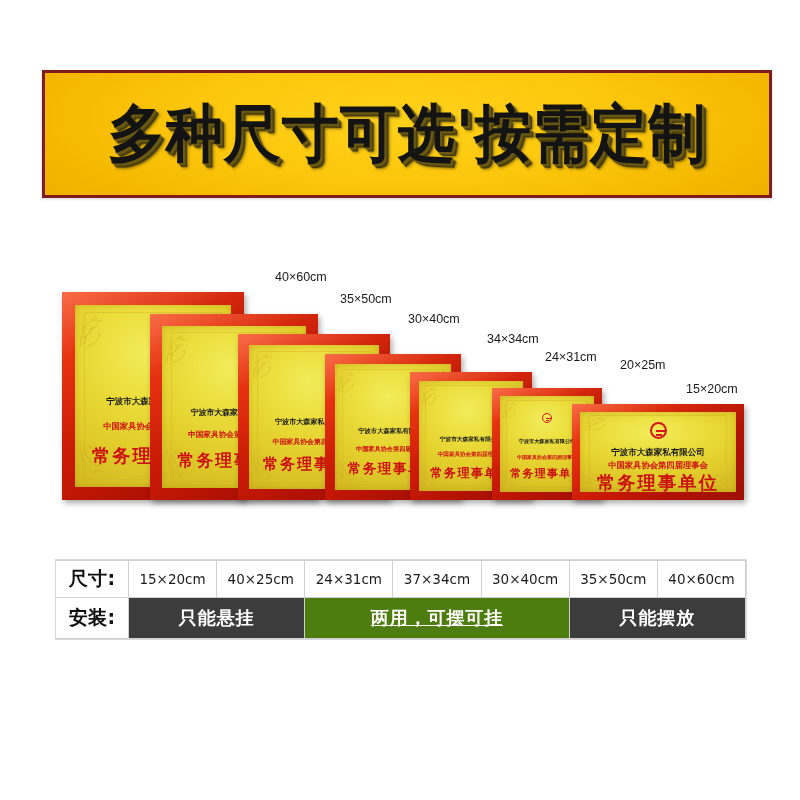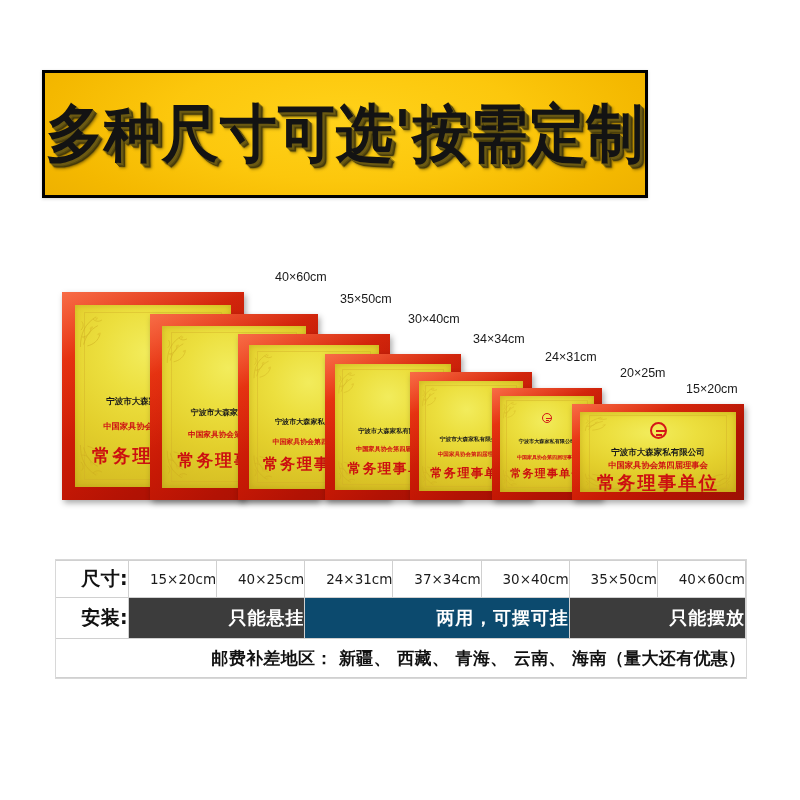--- a/index.html
+++ b/index.html
@@ -8,22 +8,22 @@
     background:#ffffff;
     font-family:"Liberation Sans","DejaVu Sans",sans-serif;
     overflow:hidden;
     position:relative;
   }
 
   
   #banner{
     position:absolute;
     left:42px; top:70px;
-    width:606px; height:128px;
-    background:#000000;
+    width:730px; height:128px;
+    background:#7f1d1d;
     padding:3px;
     box-sizing:border-box;
     box-shadow:0 1px 3px rgba(0,0,0,.18);
   }
   #banner-inner{
     width:100%;height:100%;
     box-sizing:border-box;
     background:
       radial-gradient(ellipse 70% 120% at 50% 38%, #ffd21a 0%, #fcc70c 42%, #f4b800 72%, #eaac00 100%);
     display:flex;align-items:center;justify-content:center;
@@ -132,40 +132,40 @@
     position:absolute;
     left:56px; top:560px;
     width:690px;
     border-collapse:collapse;
     font-family:"DejaVu Sans","Liberation Sans",sans-serif;
     background:#fff;
     box-shadow:0 0 0 1px #d8d8d8;
   }
   #spec-table td{
     border:1px solid #d0d0d0;
-    text-align:right;
+    text-align:center;
     vertical-align:middle;
     padding:0;
   }
   .rowhead{
     font-size:19px;font-weight:bold;color:#111;
     width:72px; height:36px;
     border-left:none !important;
     background:#fff;
     letter-spacing:.02em;
   }
   .size-cell{
     font-size:13.5px;color:#1b1b1b;height:36px;
   }
   .inst{
     height:40px;font-size:18px;font-weight:bold;color:#ffffff;
     letter-spacing:.05em;
   }
   .inst.dark{ background:#3c3c3c; }
-  .inst.red{ background:#0c4a6e; }
+  .inst.red{ background:#4d7c0f;text-decoration:underline; }
   .ship{
     height:38px;font-size:17px;font-weight:bold;color:#111;
     letter-spacing:.02em;
     border-left:none !important;border-right:none !important;
   }
 </style>
 </head>
 <body>
 
 <div id="banner">
@@ -346,21 +346,21 @@
                 <ellipse cx="46" cy="24" rx="4" ry="2.1" transform="rotate(-50 46 24)"></ellipse>
               </g>
             </svg></div>
           <div class="ptext l1" style="top: 72px; font-size: 7.10667px;">宁波市大森家私有限公司</div>
           <div class="ptext l2" style="top: 92.16px; font-size: 6.93333px;">中国家具协会第四届理事会</div>
           <div class="ptext l3" style="top: 109.44px; font-size: 15.1667px;">常务理事单位</div>
         </div>
       </div>
     </div>
     <div class="plaque-unit">
-      <div class="size-label" style="left: 473px; top: 74px;">34×34cm</div>
+      <div class="size-label" style="left: 487px; top: 74px;">34×34cm</div>
       <div class="plaque" style="left: 325px; top: 96px; width: 136px; height: 146px;">
         <div class="frame-hi"></div>
         <div class="panel" style="inset: 10px; width: 116px; height: 126px;">
           <div class="orn tl"><svg viewBox="0 0 100 100" width="100%" height="100%" preserveAspectRatio="none">
               <g fill="none" stroke="#caa81e" stroke-width="2.2" stroke-linecap="round">
                 <path d="M6 94 C6 60 18 36 44 20"></path>
                 <path d="M14 88 C20 66 30 52 48 42"></path>
                 <path d="M10 70 C22 70 30 62 32 50"></path>
                 <path d="M24 92 C40 88 50 78 54 64"></path>
                 <path d="M38 26 C44 32 52 32 58 28"></path>
@@ -464,21 +464,21 @@
                 <ellipse cx="46" cy="24" rx="4" ry="2.1" transform="rotate(-50 46 24)"></ellipse>
               </g>
             </svg></div>
           <div class="ptext l1" style="top: 55px; font-size: 5.68533px;">宁波市大森家私有限公司</div>
           <div class="ptext l2" style="top: 70.4px; font-size: 5.54667px;">中国家具协会第四届理事会</div>
           <div class="ptext l3" style="top: 83.6px; font-size: 12.1333px;">常务理事单位</div>
         </div>
       </div>
     </div>
     <div class="plaque-unit">
-      <div class="size-label" style="left: 620px; top: 108px;">20×25m</div>
+      <div class="size-label" style="left: 620px; top: 100px;">20×25m</div>
       <div class="plaque" style="left: 492px; top: 130px; width: 110px; height: 112px;">
         <div class="frame-hi"></div>
         <div class="panel" style="inset: 8px; width: 94px; height: 96px;">
           <div class="orn tl"><svg viewBox="0 0 100 100" width="100%" height="100%" preserveAspectRatio="none">
               <g fill="none" stroke="#caa81e" stroke-width="2.2" stroke-linecap="round">
                 <path d="M6 94 C6 60 18 36 44 20"></path>
                 <path d="M14 88 C20 66 30 52 48 42"></path>
                 <path d="M10 70 C22 70 30 62 32 50"></path>
                 <path d="M24 92 C40 88 50 78 54 64"></path>
                 <path d="M38 26 C44 32 52 32 58 28"></path>
@@ -603,17 +603,14 @@
       <td class="size-cell">30×40cm</td>
       <td class="size-cell">35×50cm</td>
       <td class="size-cell">40×60cm</td>
     </tr>
     <tr>
       <td class="rowhead">安装:</td>
       <td class="inst dark" colspan="2">只能悬挂</td>
       <td class="inst red" colspan="3">两用，可摆可挂</td>
       <td class="inst dark" colspan="2">只能摆放</td>
     </tr>
-    <tr>
-      <td class="ship" colspan="8">邮费补差地区： 新疆、 西藏、 青海、 云南、 海南（量大还有优惠）</td>
-    </tr>
   </tbody>
 </table>
 
 </body></html>

